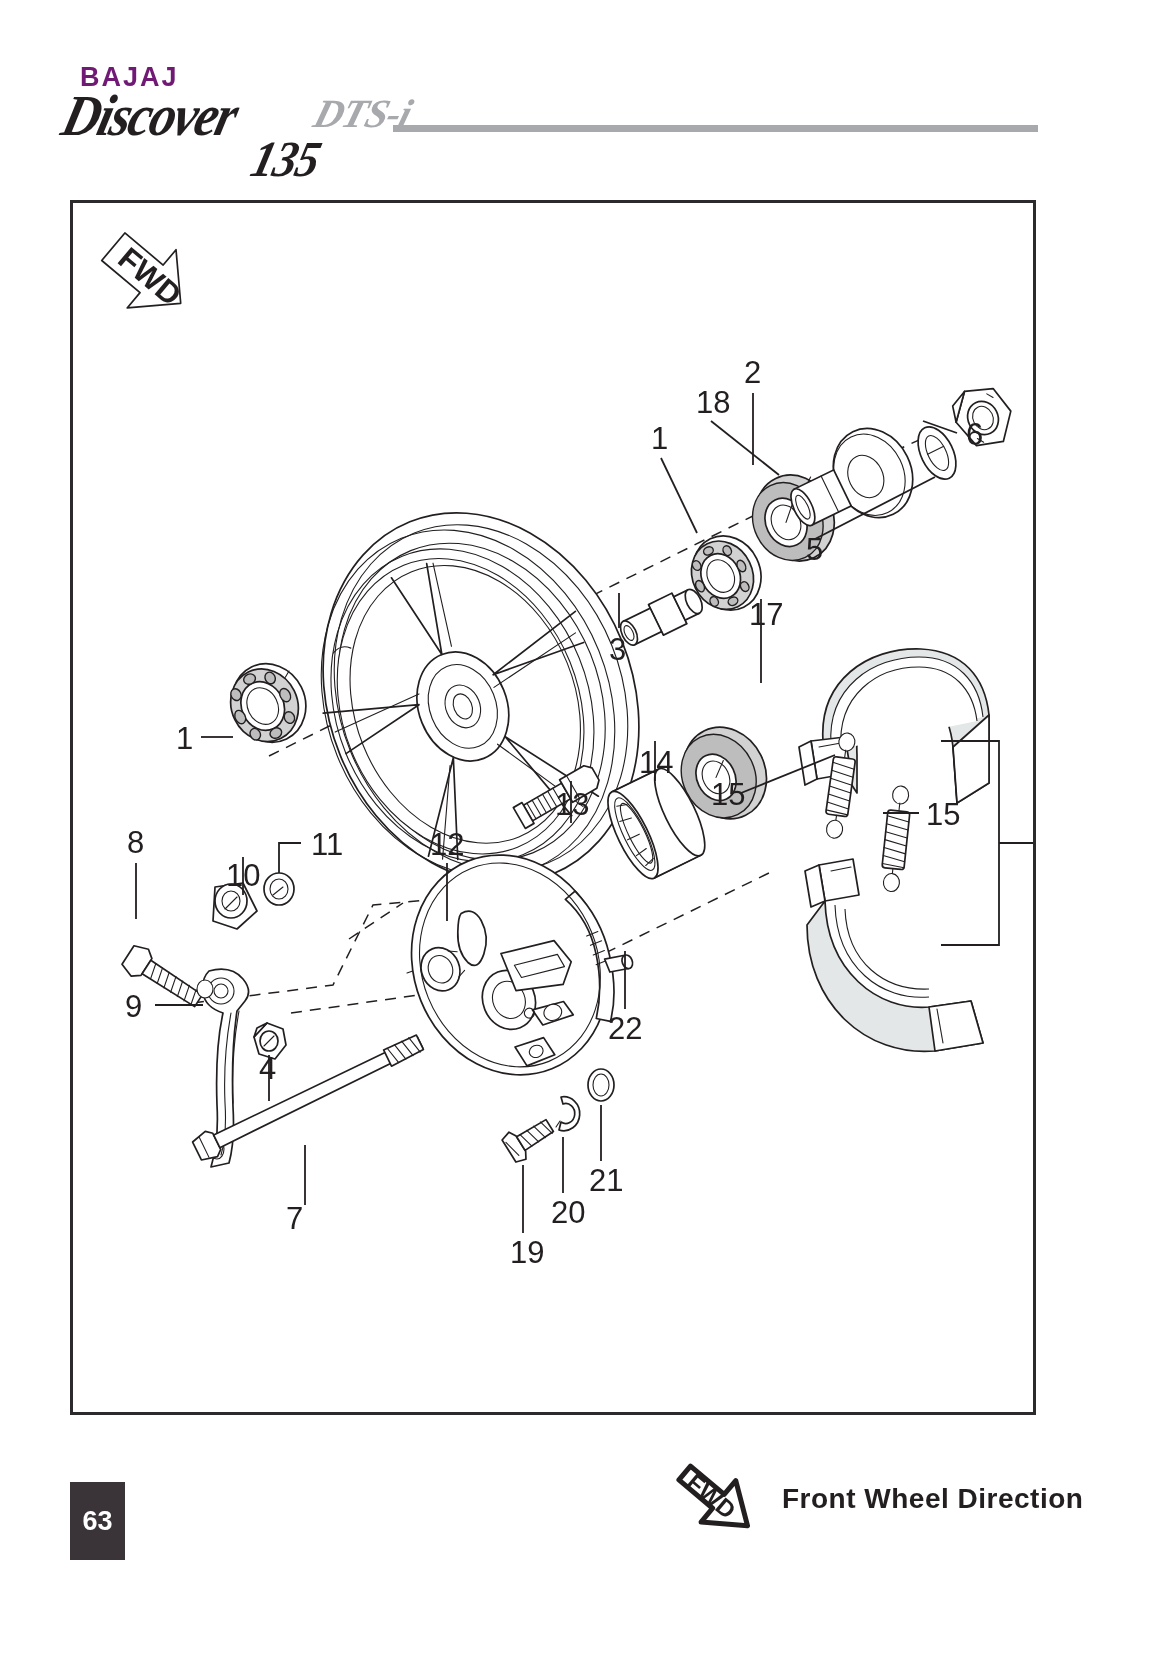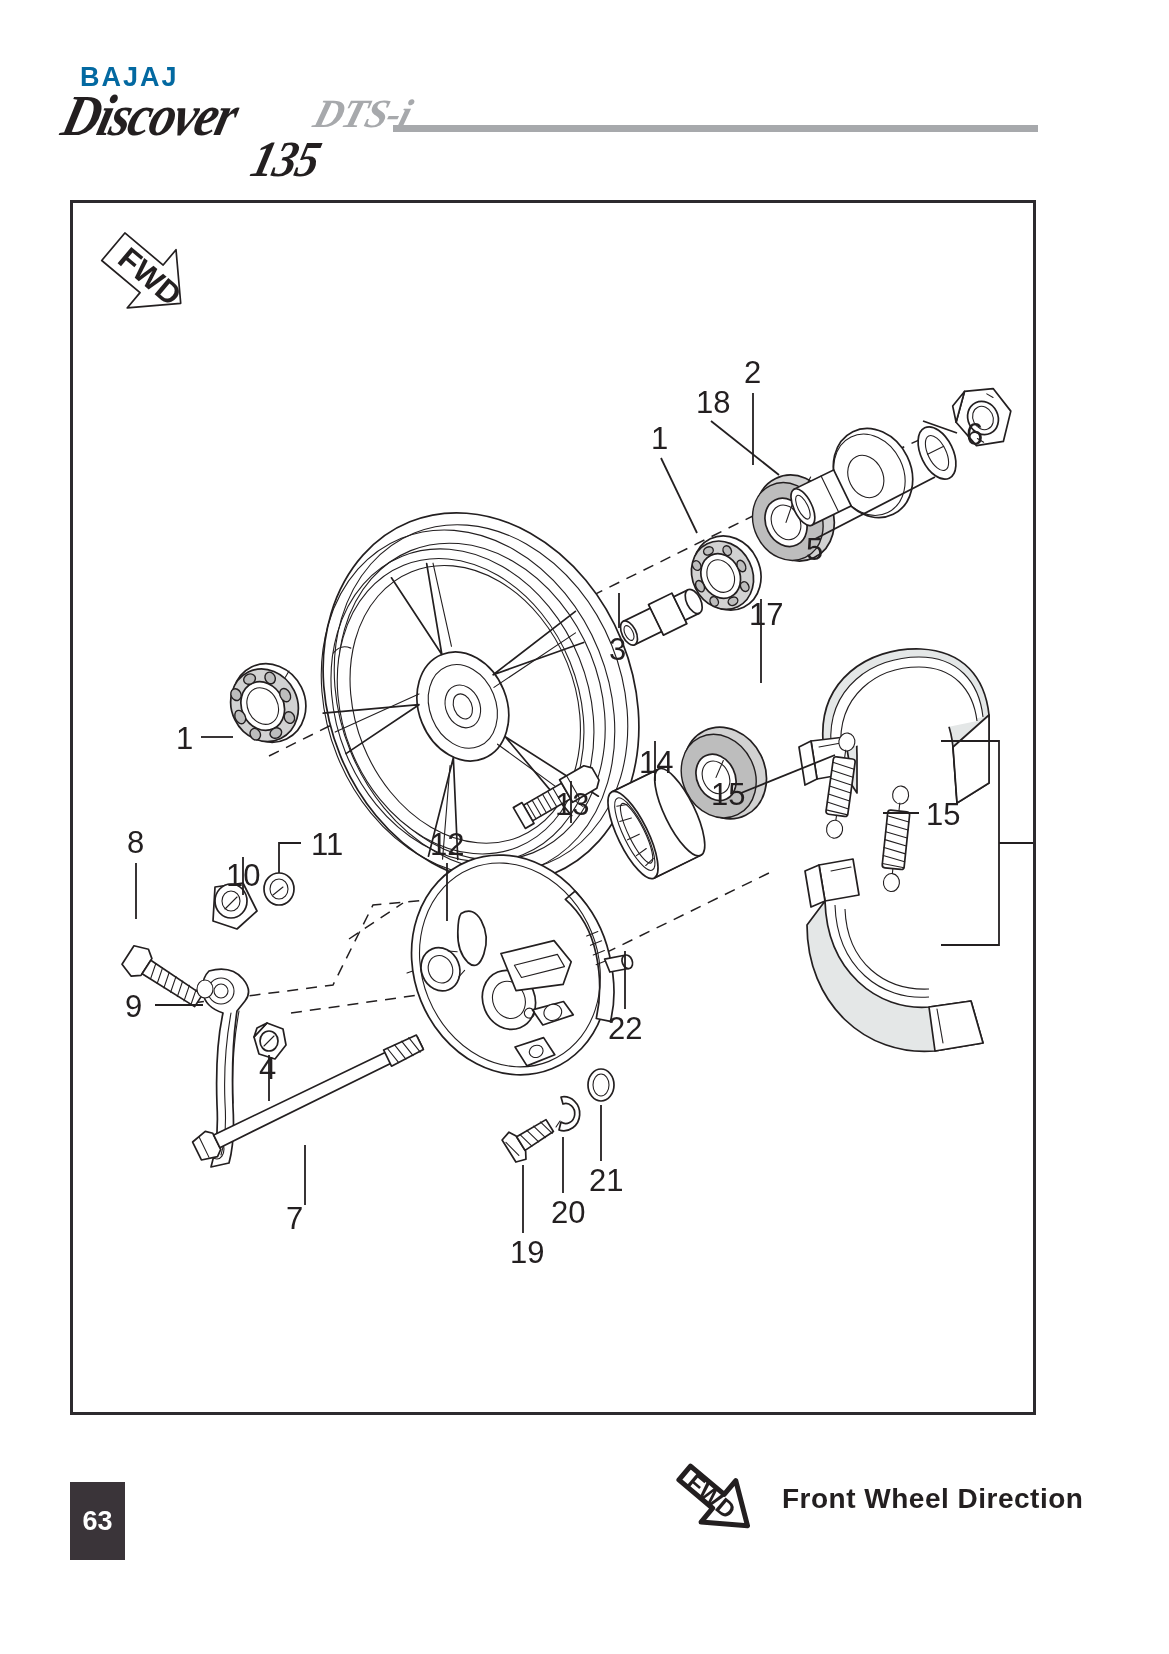--- a/index.html
+++ b/index.html
@@ -9,21 +9,21 @@
     font-family:"Liberation Sans", sans-serif;
     position:relative;
     overflow:hidden;
   }
   
   #header{position:absolute;left:0;top:0;width:1169px;height:180px;}
   #brand-bajaj{
     position:absolute;left:80px;top:62px;
     font-family:"Liberation Sans", sans-serif;
     font-weight:bold;font-size:27px;letter-spacing:2px;
-    color:#0369a1;
+    color:#701a75;
   }
   #brand-model{position:absolute;left:70px;top:82px;width:360px;height:90px;}
   #brand-discover{
     position:absolute;left:2px;top:0px;
     font-family:"Liberation Serif", serif;
     font-style:italic;font-weight:bold;font-size:52px;
     color:#231f20;
     transform:skewX(-14deg) scaleY(1.12);
     transform-origin:left top;
     letter-spacing:-2px;

